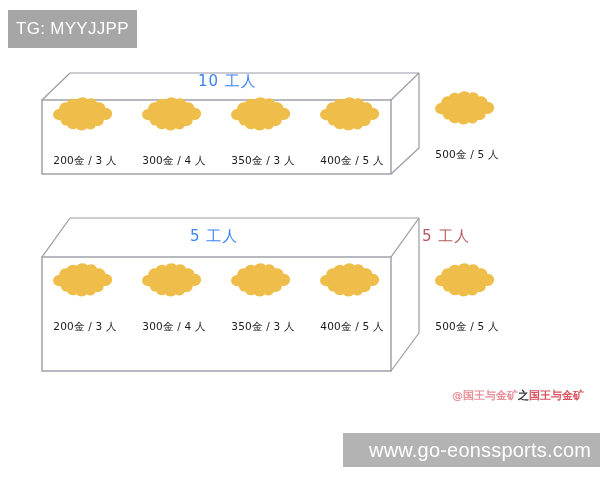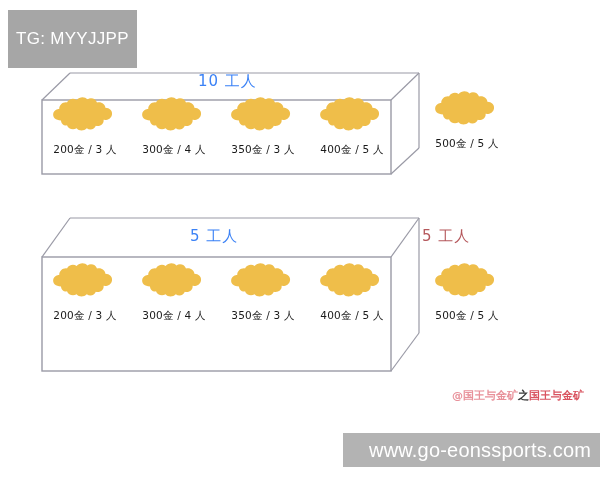--- a/index.html
+++ b/index.html
@@ -26,21 +26,21 @@
   
   .tag-badge {
     position: absolute;
     left: 8px;
     top: 10px;
     background: #a6a6a6;
     color: #ffffff;
     font-size: 17px;
     line-height: 26px;
     height: 26px;
-    padding: 16px 8px;
+    padding: 6px 8px;
     letter-spacing: 0.3px;
     white-space: nowrap;
     font-family: "Liberation Sans", sans-serif;
   }
 
   
   .site-badge {
     position: absolute;
     left: 343px;
     top: 433px;
@@ -98,21 +98,21 @@
   .nugget {
     width: 72px;
     height: 44px;
     margin: 0 auto;
     display: block;
   }
   .nugget-caption {
     font-size: 10.5px;
     color: #1a1a1a;
     white-space: nowrap;
-    margin-top: 3px;
+    margin-top: 14px;
     font-family: "DejaVu Sans", sans-serif;
     letter-spacing: 0.2px;
   }
 
   .outside-label {
     position: absolute;
     color: #b5585c;
     font-size: 15px;
     white-space: nowrap;
     font-family: "DejaVu Sans", sans-serif;

